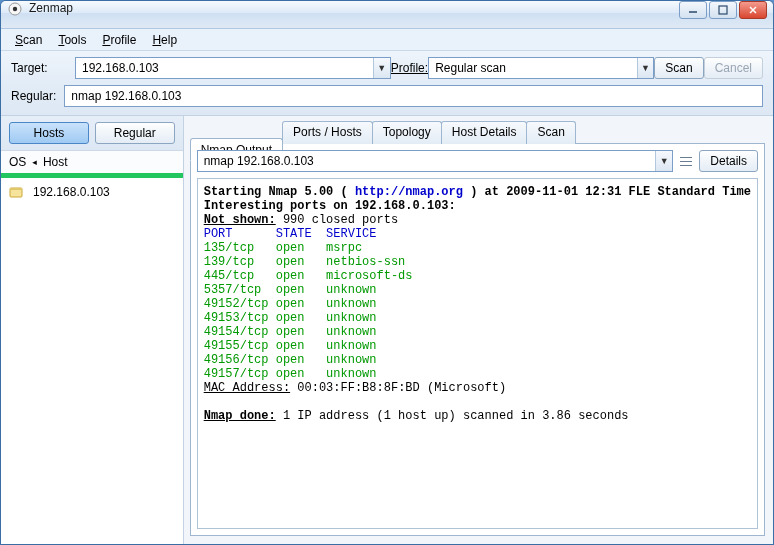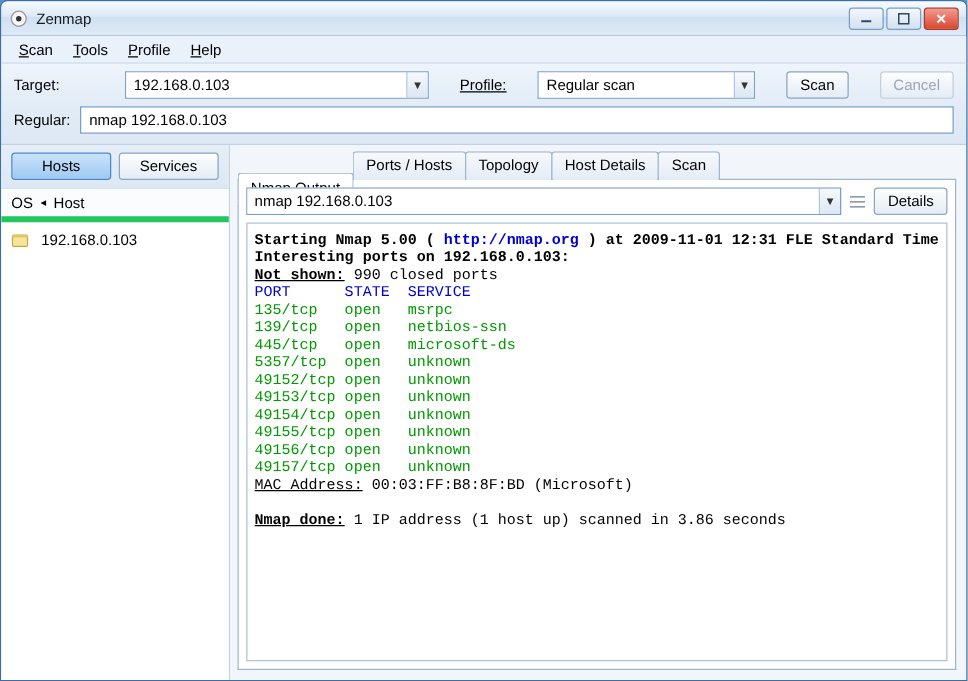--- a/index.html
+++ b/index.html
@@ -20,21 +20,20 @@
     border-radius: 6px 6px 0 0;
     display: flex;
     flex-direction: column;
     position: relative;
   }
   .titlebar {
     height: 28px;
     background: linear-gradient(to bottom, #f7fbff 0%, #dce9f7 45%, #cfe0f2 46%, #dfe9f5 100%);
     border-bottom: 1px solid #b0c7e0;
     display: flex;
-    align-items: center;
     padding: 0 6px;
     border-radius: 5px 5px 0 0;
   }
   .titlebar .app-icon {
     width: 16px; height: 16px;
     margin-right: 6px;
     display:flex; align-items:center; justify-content:center;
   }
   .titlebar .title { color: #1a1a1a; flex:1; }
   .win-controls { display:flex; gap:2px; }
@@ -54,21 +53,21 @@
     display:flex; align-items:center;
     padding: 0 8px;
     gap: 4px;
     border-bottom: 1px solid #cad9ea;
   }
   .menu-item { padding: 2px 6px; }
   .menu-item .ul { text-decoration: underline; }
   .toolbar-row {
     display:flex; align-items:center;
     padding: 6px 10px;
-    gap: 25px;
+    gap: 0;
     background: linear-gradient(to bottom,#eef4fb,#e2ecf7);
   }
   .toolbar-row .label { min-width: 64px; }
   .combo {
     flex:1;
     height: 22px;
     border: 1px solid #7a9ec7;
     background:#fff;
     display:flex; align-items:center;
     position:relative;
@@ -264,21 +263,21 @@
   <div class="command-row">
     <span class="label">Regular:</span>
     <input value="nmap 192.168.0.103" style="">
   </div>
 
   <div class="workspace">
 
     <div class="left-pane">
       <div class="hs-buttons">
         <div class="btn active">Hosts</div>
-        <div class="btn">Services</div>
+        <div class="btn">Regular</div>
       </div>
       <div class="host-header">
         <span class="col">OS</span>
         <span style="font-size:9px;">◂</span>
         <span class="col">Host</span>
       </div>
       <div class="host-list">
         <div class="host-row">
           <span class="os-icon">
             <svg width="14" height="14" viewBox="0 0 14 14">

